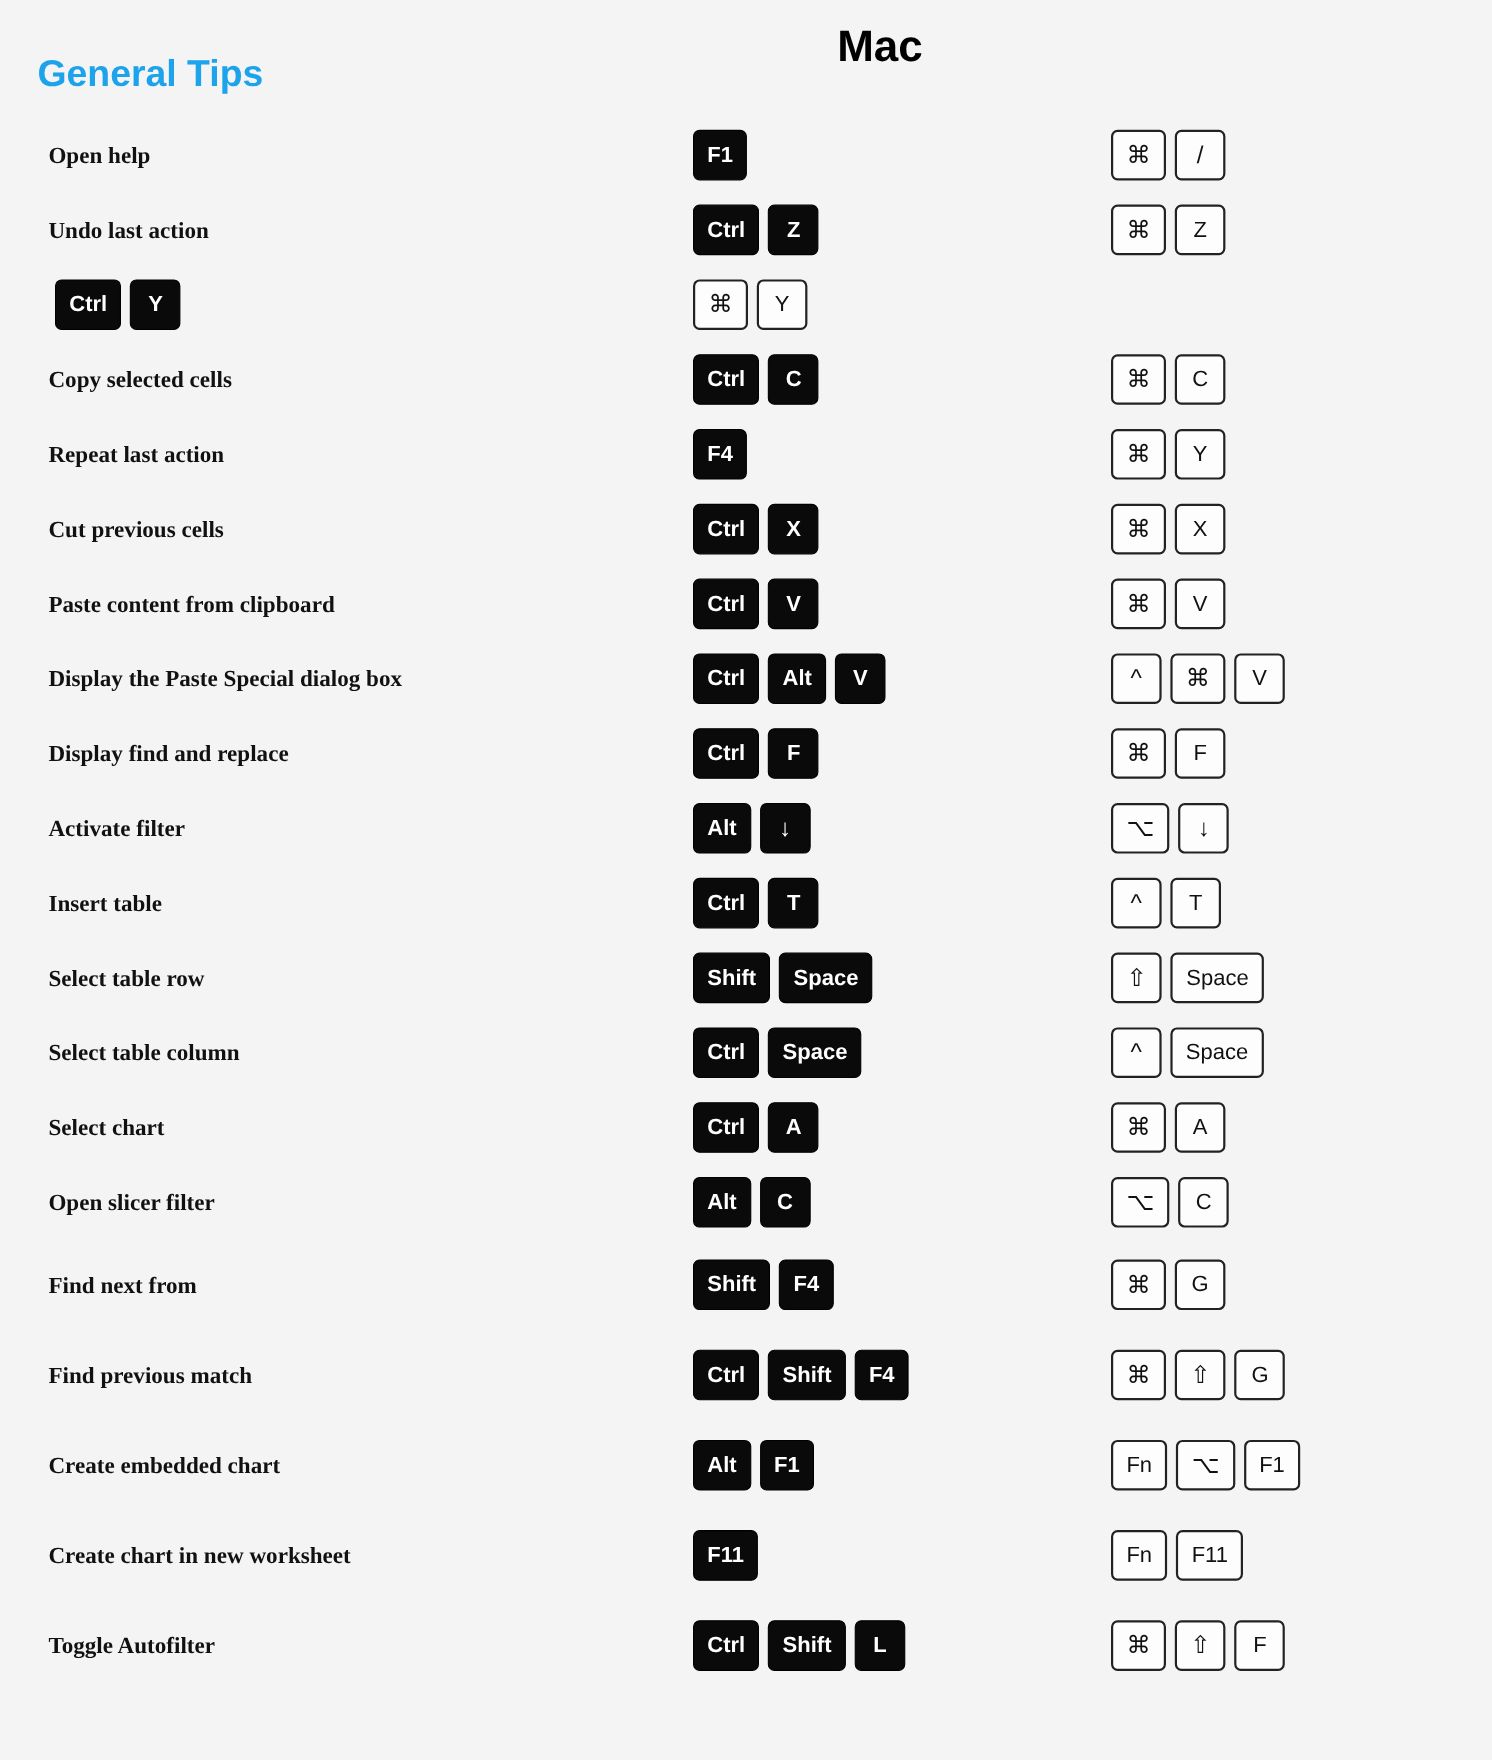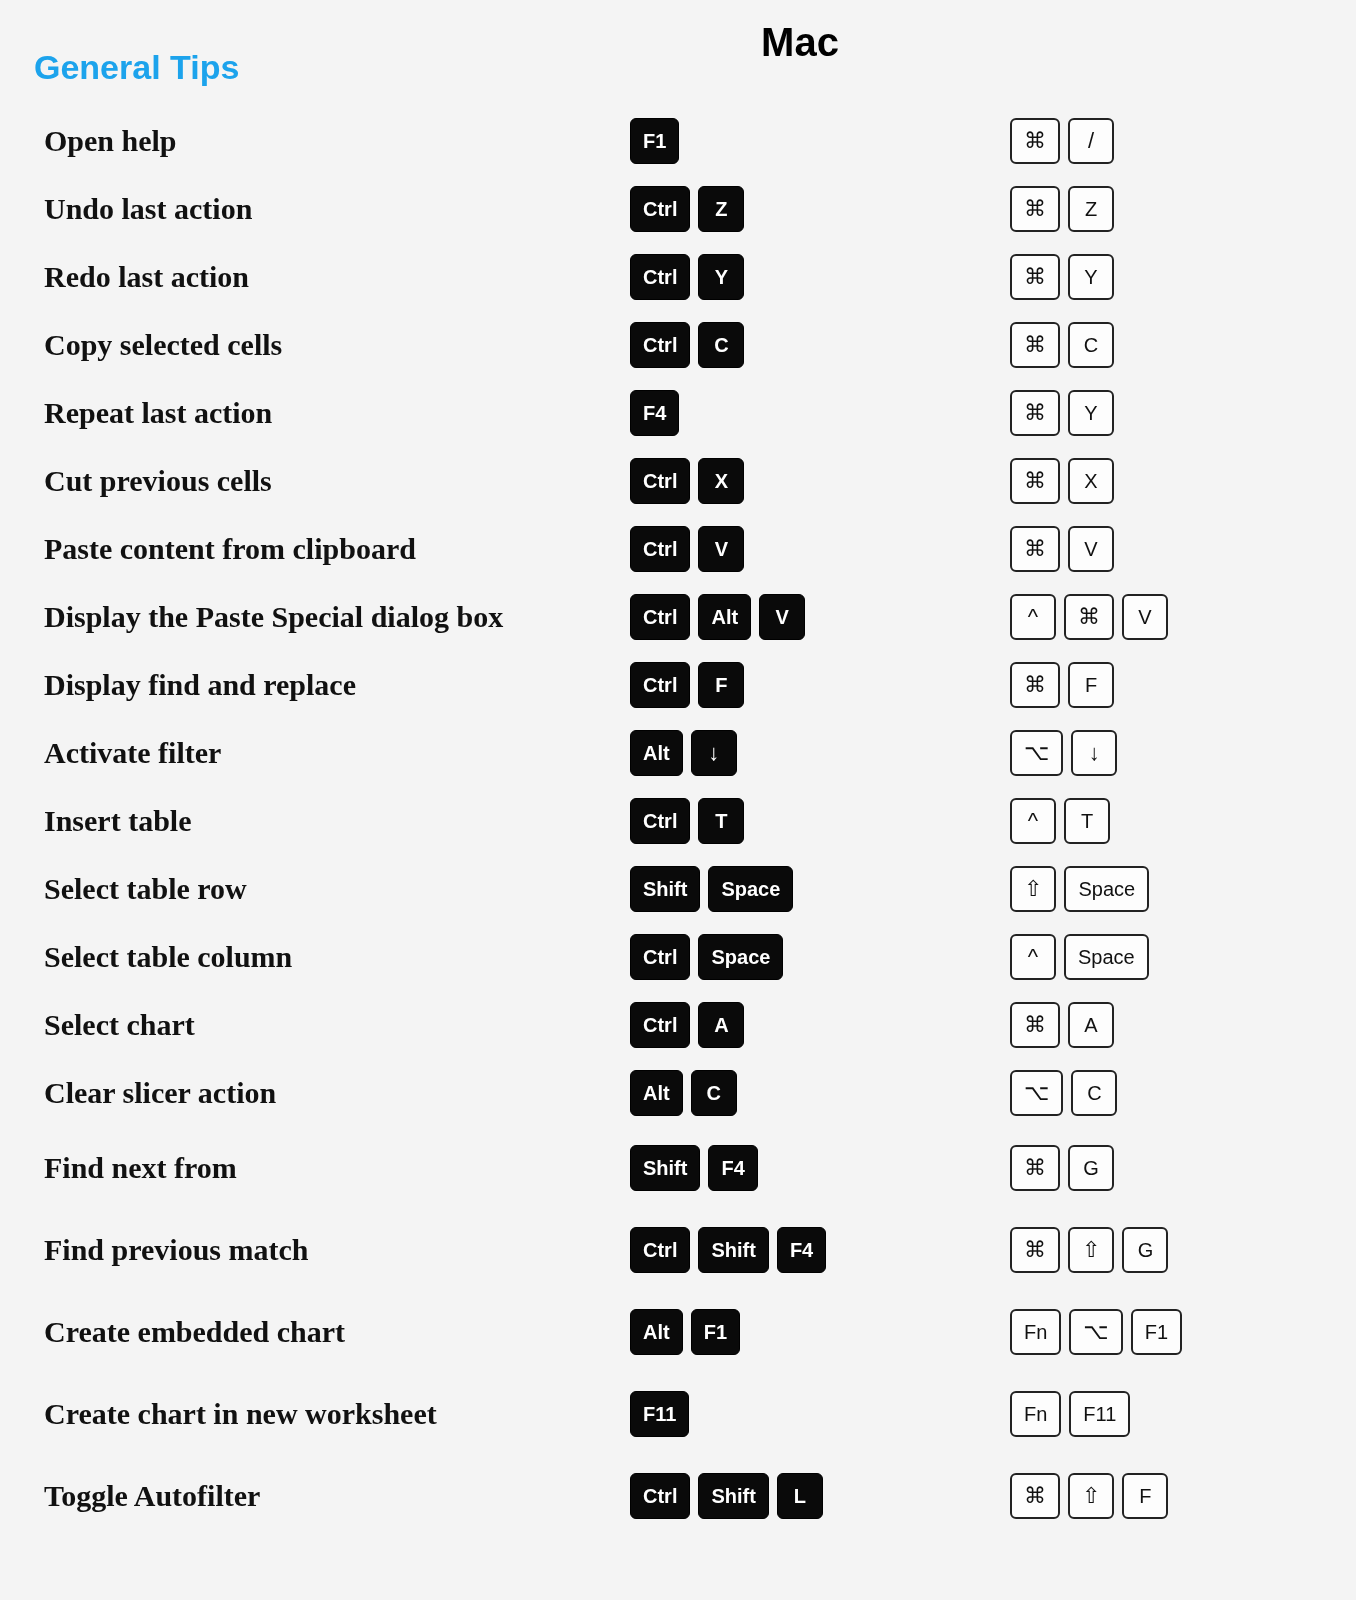--- a/index.html
+++ b/index.html
@@ -42,21 +42,21 @@
     grid-template-columns: 580px 380px 380px;
     align-items: center;
     min-height: 68px;
   }
   .row.tall {
     min-height: 82px;
   }
   .label {
     font-family: Georgia, 'Times New Roman', serif;
     font-weight: 600;
-    font-size: 30px;
+    font-size: 21px;
     color: #111;
     padding-left: 14px;
   }
   .keys {
     display: flex;
     gap: 8px;
     padding-left: 20px;
     align-items: flex-end;
   }
   .key {
@@ -113,21 +113,20 @@
         <div class="keys">
           <span class="key dark">Ctrl</span>
           <span class="key dark">Z</span>
         </div>
         <div class="keys">
           <span class="key light sym">⌘</span>
           <span class="key light">Z</span>
         </div>
       </div>
       <div class="row">
-        <div class="label">Redo last action</div>
         <div class="keys">
           <span class="key dark">Ctrl</span>
           <span class="key dark">Y</span>
         </div>
         <div class="keys">
           <span class="key light sym">⌘</span>
           <span class="key light">Y</span>
         </div>
       </div>
       <div class="row">
@@ -246,21 +245,21 @@
         <div class="keys">
           <span class="key dark">Ctrl</span>
           <span class="key dark">A</span>
         </div>
         <div class="keys">
           <span class="key light sym">⌘</span>
           <span class="key light">A</span>
         </div>
       </div>
       <div class="row">
-        <div class="label">Clear slicer action</div>
+        <div class="label">Open slicer filter</div>
         <div class="keys">
           <span class="key dark">Alt</span>
           <span class="key dark">C</span>
         </div>
         <div class="keys">
           <span class="key light sym">⌥</span>
           <span class="key light">C</span>
         </div>
       </div>
       <div class="row tall">

